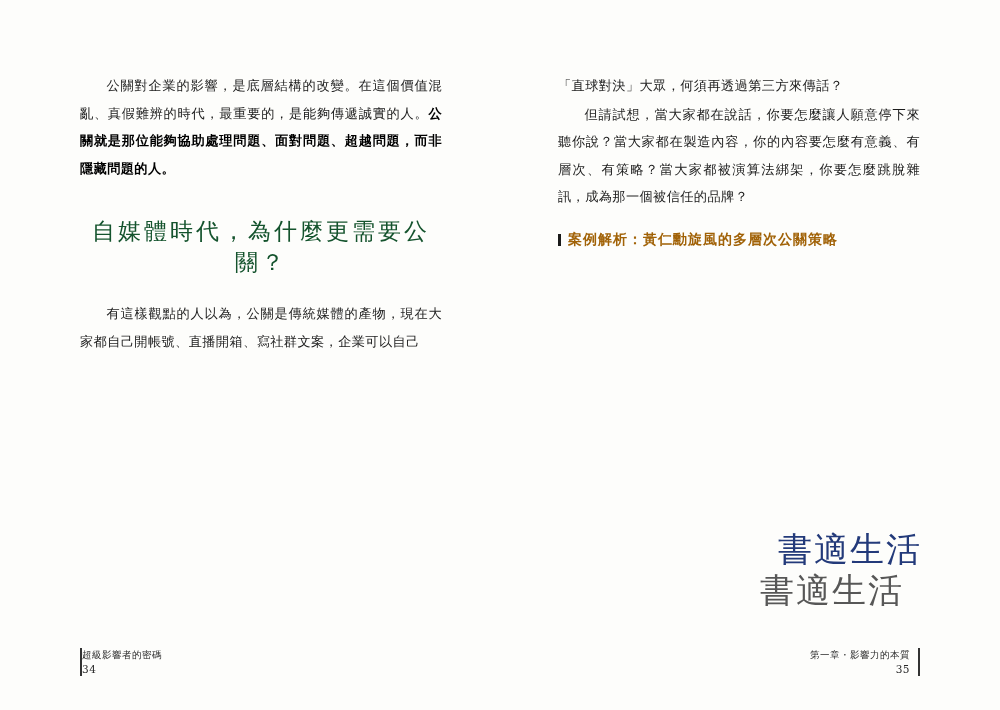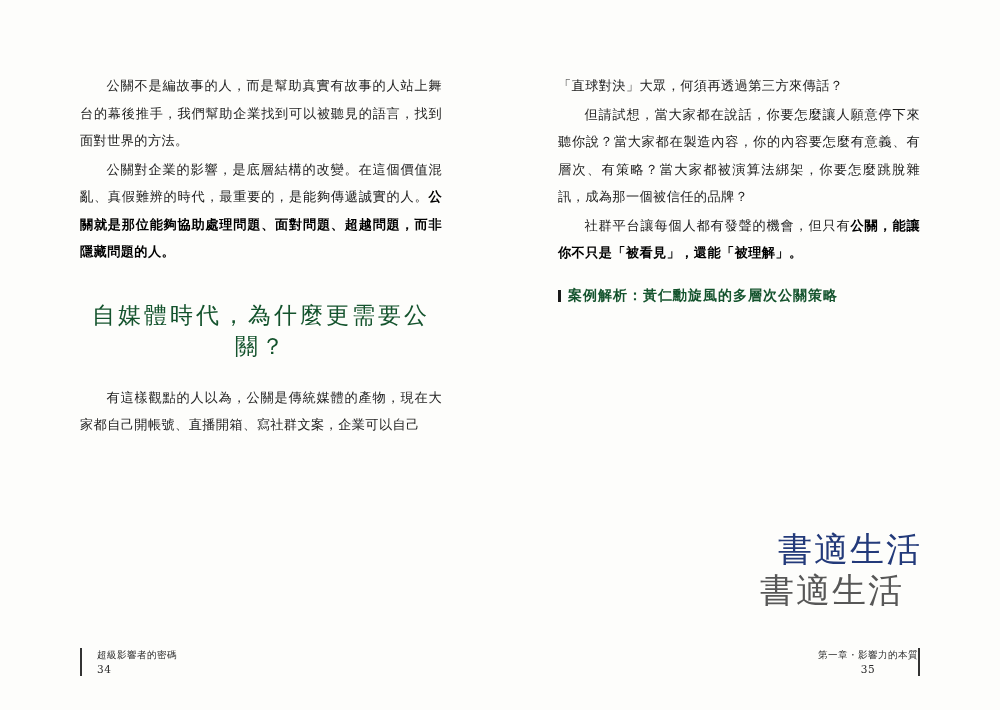--- a/index.html
+++ b/index.html
@@ -61,21 +61,21 @@
     letter-spacing: 3px;
     color: #14532d;
     font-family: "DejaVu Serif", "Liberation Serif", serif;
   }
   h3.sub-title {
     font-size: 14px;
     font-weight: bold;
     margin: 20px 0 8px 0;
     padding-left: 10px;
     position: relative;
-    color: #14532d;
+    color: #a16207;
     letter-spacing: 1px;
     font-family: "DejaVu Serif", "Liberation Serif", serif;
   }
   h3.sub-title:before {
     content: "";
     position: absolute;
     left: 0;
     top: 3px;
     bottom: 3px;
     width: 3px;
@@ -84,28 +84,29 @@
   .footer {
     position: absolute;
     bottom: 34px;
     font-size: 9.5px;
     color: #2a2a2a;
     font-family: "DejaVu Serif", "Liberation Serif", serif;
     letter-spacing: 0.5px;
   }
   .footer-left {
     left: 80px;
-    padding-left: 15px;
+    padding-left: 0;
     border-left: 2px solid #333;
     line-height: 14px;
   }
   .footer-right {
     right: 80px;
+    padding-right: 8px;
     border-right: 2px solid #333;
-    text-align: center;
+    text-align: right;
     line-height: 14px;
   }
   .footer .pageno {
     display: block;
     font-size: 10.5px;
     margin-top: 0;
   }
   .watermark {
     position: absolute;
     font-family: Liberation Mono, monospace;
@@ -135,39 +136,37 @@
     background: rgba(0,0,0,0.0);
   }
 </style>
 </head>
 <body>
 
 <div class="spread">
 
   <div class="page page-left">
     <div class="col">
-      <p class="para">公關不是編故事的人，而是幫助真實有故事的人站上舞台的幕後推手，我們幫助企業找到可以被聽見的語言，找到面對世界的方法。</p>
       <p class="para"><span>公關對企業的影響，是底層結構的改變。在這個價值混亂、真假難辨的時代，最重要的，是能夠傳遞誠實的人。</span><span class="bold">公關就是那位能夠協助處理問題、面對問題、超越問題，而非隱藏問題的人。</span></p>
 
       <h2 class="section-title">自媒體時代，為什麼更需要公關？</h2>
 
       <p class="para">有這樣觀點的人以為，公關是傳統媒體的產物，現在大家都自己開帳號、直播開箱、寫社群文案，企業可以自己</p>
     </div>
 
     <div class="footer footer-left">
       <span>超級影響者的密碼</span>
       <span class="pageno">34</span>
     </div>
   </div>
 
   <div class="page page-right">
     <div class="col">
       <p class="para noindent">「直球對決」大眾，何須再透過第三方來傳話？</p>
       <p class="para">但請試想，當大家都在說話，你要怎麼讓人願意停下來聽你說？當大家都在製造內容，你的內容要怎麼有意義、有層次、有策略？當大家都被演算法綁架，你要怎麼跳脫雜訊，成為那一個被信任的品牌？</p>
-      <p class="para"><span>社群平台讓每個人都有發聲的機會，但只有</span><span class="bold">公關，能讓你不只是「被看見」，還能「被理解」。</span></p>
 
       <h3 class="sub-title">案例解析：黃仁勳旋風的多層次公關策略</h3>
 
     </div>
 
     <div class="watermark w1">書適生活</div>
     <div class="watermark w2">書適生活</div>
 
     <div class="footer footer-right">
       <span>第一章・影響力的本質</span>

